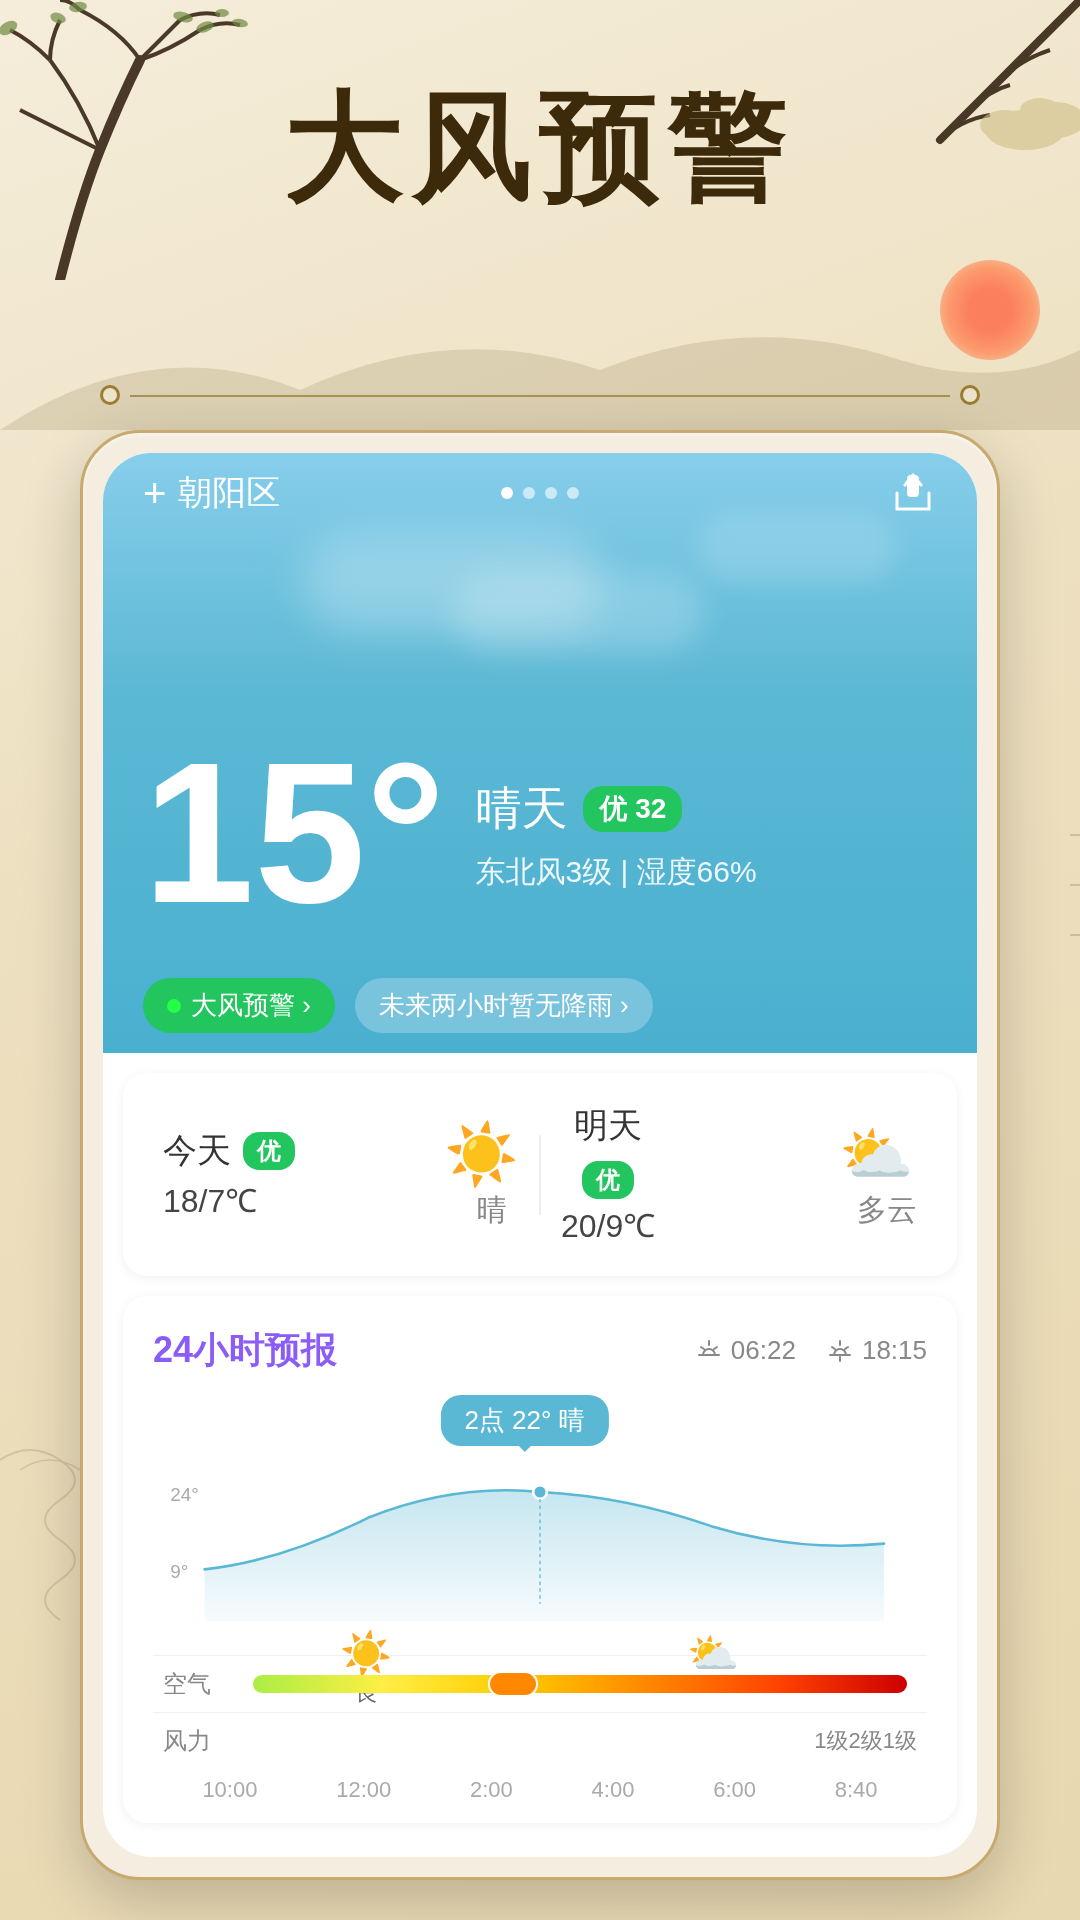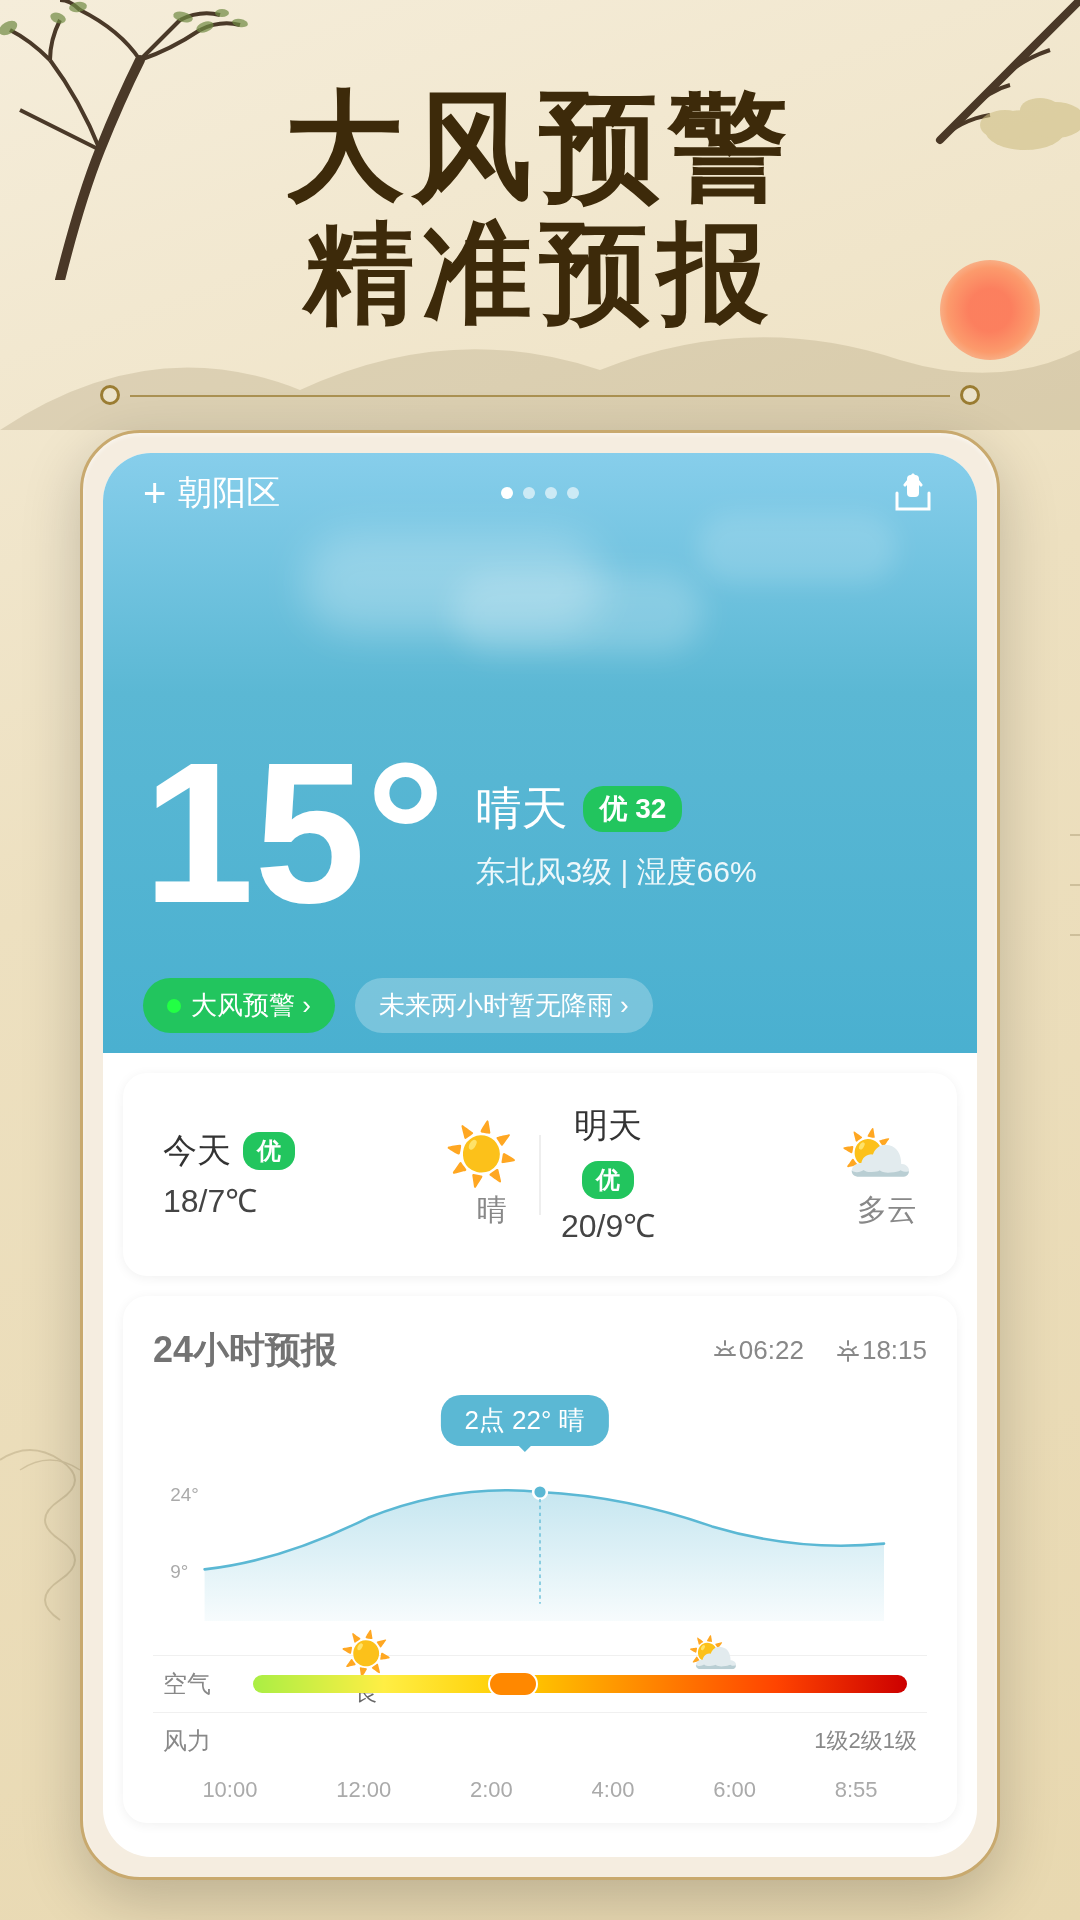--- a/index.html
+++ b/index.html
@@ -323,32 +323,33 @@
     }
     .forecast-header {
       display: flex;
       align-items: center;
       justify-content: space-between;
       margin-bottom: 20px;
     }
     .forecast-title {
       font-size: 36px;
       font-weight: 700;
-      color: #737373;
+      color: #8b5cf6;
     }
     .forecast-meta {
       display: flex;
       align-items: center;
       gap: 30px;
       color: #888;
       font-size: 26px;
     }
     .forecast-meta-item {
       display: flex;
       align-items: center;
+      gap: 8px;
     }
 
     
     .chart-area {
       position: relative;
       height: 260px;
       overflow: visible;
     }
 
     
@@ -456,21 +457,20 @@
 </svg>
 
 <div class="sun-deco"></div>
 
 <svg class="mountain-deco" viewBox="0 0 1080 120" xmlns="http://www.w3.org/2000/svg" style="position:absolute;top:310px;left:0;width:100%;height:120px;opacity:0.2;">
   <path d="M0,120 Q150,20 300,80 Q450,10 600,60 Q750,0 900,50 Q1000,80 1080,40 L1080,120Z" fill="#8b7a50"></path>
 </svg>
 
 <div class="title-section">
   <div class="title-main">大风预警</div>
-  <div class="title-sub">精准预报</div>
 </div>
 
 <div class="divider-line">
   <div class="divider-circle left"></div>
   <div class="divider-circle right"></div>
 </div>
 
 <div class="phone-card-wrapper">
   <div class="phone-frame">
     <div class="phone-inner">
@@ -619,21 +619,21 @@
             <span style="font-size:22px;color:#888;">1级</span>
           </div>
         </div>
 
         <div class="time-row">
           <span class="time-label">10:00</span>
           <span class="time-label">12:00</span>
           <span class="time-label">2:00</span>
           <span class="time-label">4:00</span>
           <span class="time-label">6:00</span>
-          <span class="time-label">8:55</span>
+          <span class="time-label">8:40</span>
         </div>
       </div>
 
     </div>
   </div>
 </div>
 
 <svg style="position:absolute;right:-20px;top:820px;opacity:0.3;width:80px;height:120px;" viewBox="0 0 80 120" xmlns="http://www.w3.org/2000/svg">
   <path d="M70,0 L70,30 M70,50 L70,80 M70,100 L70,120" stroke="#8b7a50" stroke-width="3" fill="none"></path>
   <path d="M50,15 L70,15 M50,65 L70,65 M50,115 L70,115" stroke="#8b7a50" stroke-width="2" fill="none"></path>

